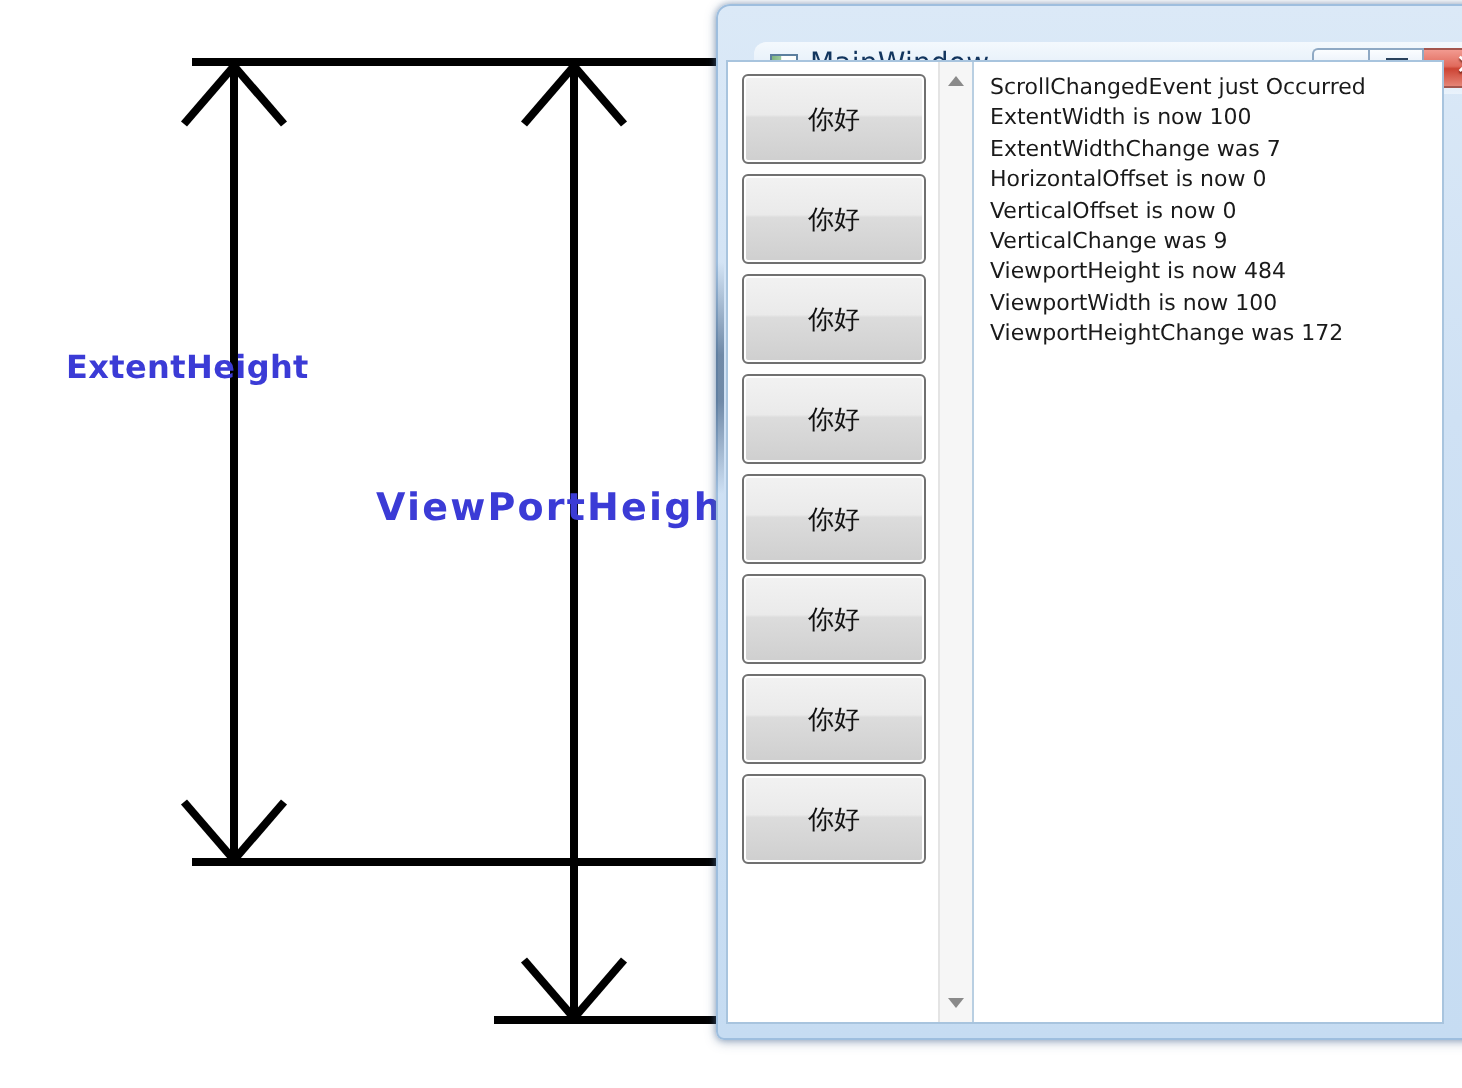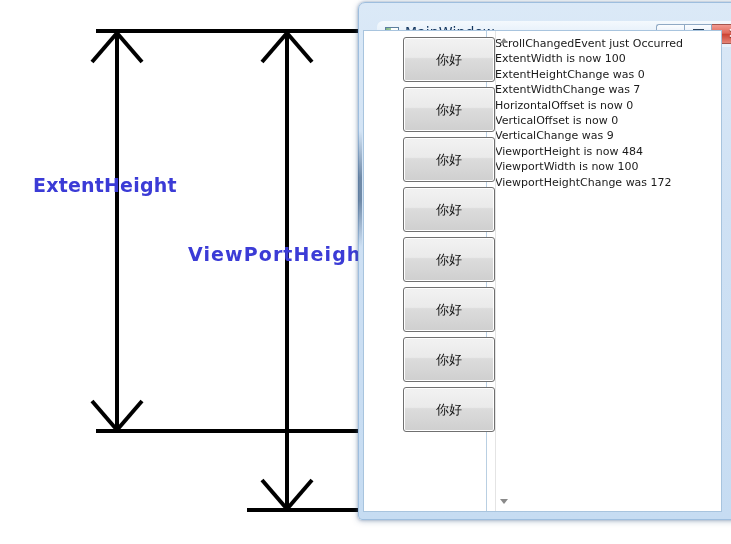--- a/index.html
+++ b/index.html
@@ -33,21 +33,21 @@
   .diag-label {
     position: absolute;
     font-family: "DejaVu Sans", sans-serif;
     font-weight: bold;
     color: #3b3bd6;
     white-space: nowrap;
   }
   #label-extent-height {
     left: 33px;
     top: 174px;
-    font-size: 19px;
+    font-size: 16px;
     letter-spacing: 0.2px;
   }
   #label-viewport-height {
     left: 188px;
     top: 243px;
     font-size: 19px;
     letter-spacing: 1.1px;
   }
 
   
@@ -173,21 +173,20 @@
     height: 100%;
     background: #ffffff;
     box-sizing: border-box;
     border-right: 1px solid #b9cfe2;
     display: flex;
   }
   #button-stack {
     width: 106px;
     padding: 6px 0 0 7px;
     box-sizing: border-box;
-    margin-left: 32px;
   }
   .hello-button {
     width: 92px;
     height: 45px;
     margin-bottom: 5px;
     box-sizing: border-box;
     border: 1px solid #707070;
     border-radius: 3px;
     background: linear-gradient(to bottom, #f2f2f2 0%, #eaeaea 45%, #dcdcdc 48%, #cfcfcf 100%);
     color: #111111;
@@ -345,21 +344,20 @@
           <div class="sb-arrow" id="sb-arrow-down">
             <div class="tri-down"></div>
           </div>
         </div>
       </div>
 
       <div id="event-log">
 
       <div class="log-line">ScrollChangedEvent just Occurred</div>
           <div class="log-line">ExtentWidth is now 100</div>
-          <div class="log-line">ExtentHeightChange was 0</div>
           <div class="log-line">ExtentWidthChange was 7</div>
           <div class="log-line">HorizontalOffset is now 0</div>
           <div class="log-line">VerticalOffset is now 0</div>
           <div class="log-line">VerticalChange was 9</div>
           <div class="log-line">ViewportHeight is now 484</div>
           <div class="log-line">ViewportWidth is now 100</div>
           <div class="log-line">ViewportHeightChange was 172</div>
         </div>
 
     </div>

